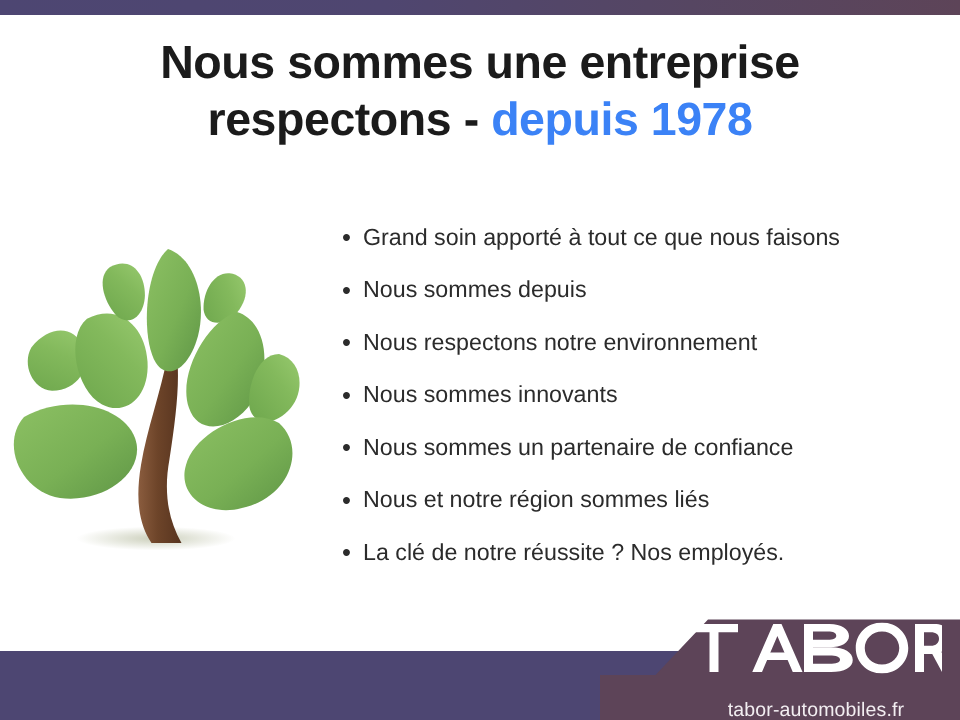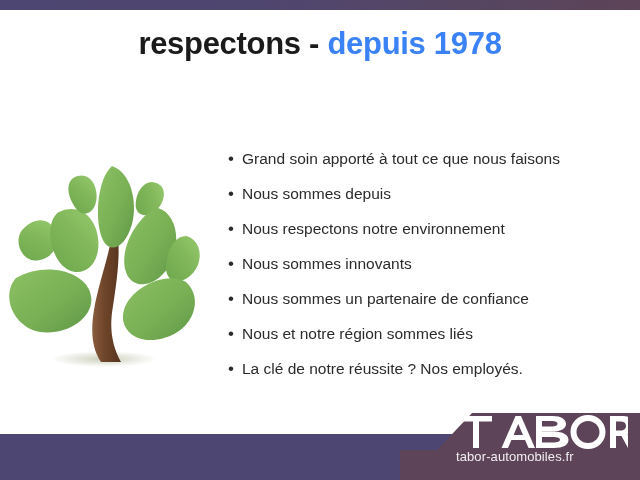--- a/index.html
+++ b/index.html
@@ -134,36 +134,38 @@
     height: 60px;
   }
   #logo-mark {
     display: block;
     width: 168px;
     height: 34px;
     margin-left: 4px;
   }
   #logo-url {
     display: block;
-    margin-top: 0;
+    margin-top: 16px;
     width: 176px;
+    text-align: center;
     color: #f2eef1;
     font-size: 13px;
     letter-spacing: 0.1px;
     white-space: nowrap;
   }
 </style>
 </head>
 <body>
 
 <div id="slide">
 
   <div id="top-bar"></div>
 
   <div id="title-block">
+    <span class="title-line title-line-1">Nous sommes une entreprise</span>
     <span class="title-line title-line-2">
       <span class="dash-sep">respectons - </span><span class="accent-year">depuis 1978</span>
     </span>
   </div>
 
   <div id="tree-wrap">
     <svg id="tree-svg" viewBox="0 0 210 225" xmlns="http://www.w3.org/2000/svg" aria-hidden="true">
       <defs>
         <linearGradient id="lg1" x1="0" y1="0" x2="1" y2="1">
           <stop offset="0%" stop-color="#8cc063"></stop>

